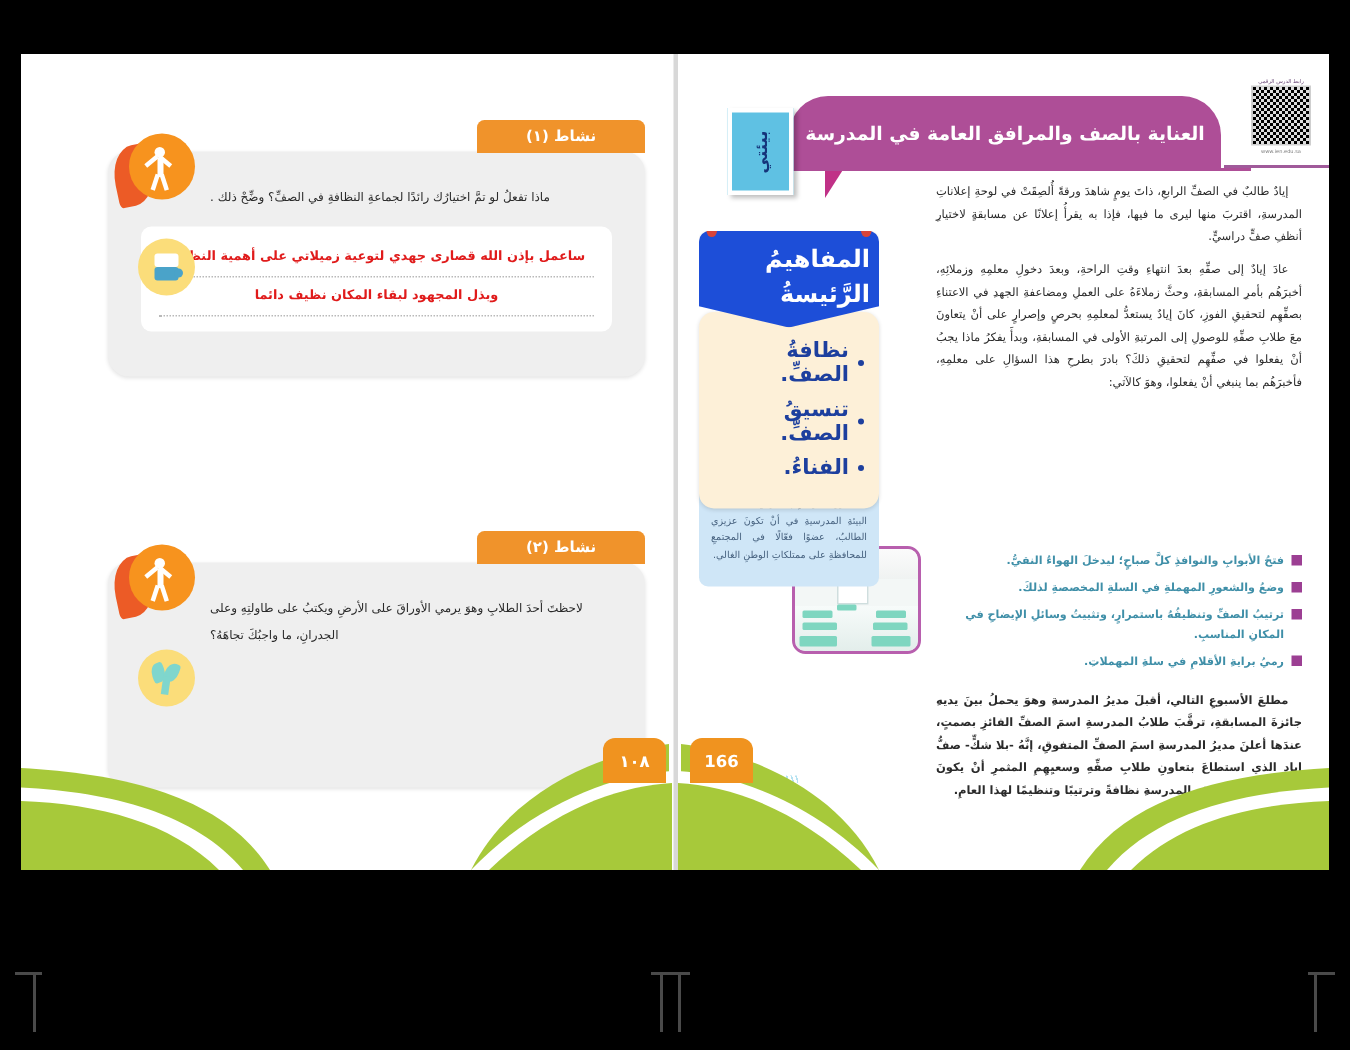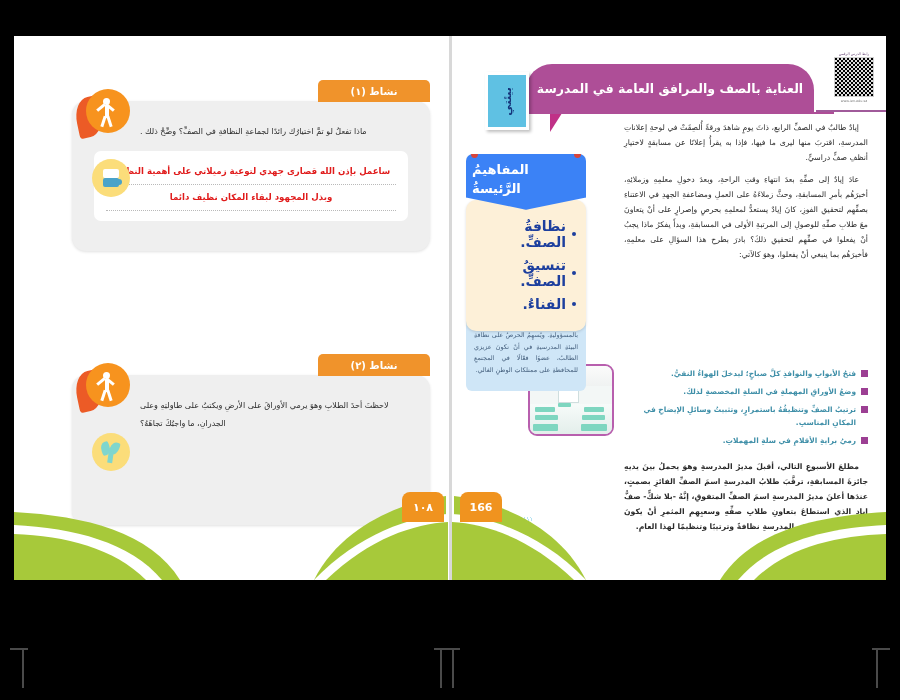--- a/index.html
+++ b/index.html
@@ -240,26 +240,26 @@
   
   .concepts {
     position: absolute;
     right: 300px;
     top: 118px;
     width: 120px;
     z-index: 15;
   }
   .con-head {
     position: relative;
-    background: #3b82f6;
+    background: #1d4ed8;
     border-radius: 7px 7px 3px 3px;
     padding: 7px 6px 11px 6px;
-    text-align: left;
+    text-align: right;
     color: #ffffff;
-    font-size: 13px;
+    font-size: 16px;
     font-weight: bold;
     line-height: 1.45;
     clip-path: polygon(0 0, 100% 0, 100% 78%, 50% 100%, 0 78%);
     box-shadow: 0 1px 2px rgba(0,0,0,.18);
   }
   .con-pin {
     position: absolute;
     top: -3px;
     width: 7px; height: 7px;
     background: #d7443a;
@@ -658,21 +658,21 @@
       <div class="desk" style="left:34%; top:55%; width:16%; height:5%;"></div>
     </div>
 
     <div class="bullet-list">
       <div class="bl-item">
         <div class="bl-sq"></div>
         <div class="bl-txt">فتحُ الأبوابِ والنوافذِ كلَّ صباحٍ؛ ليدخلَ الهواءُ النقيُّ.</div>
       </div>
       <div class="bl-item">
         <div class="bl-sq"></div>
-        <div class="bl-txt">وضعُ الأوراقِ المهملةِ في السلةِ المخصصةِ لذلكَ.</div>
+        <div class="bl-txt">وضعُ والشعورِ المهملةِ في السلةِ المخصصةِ لذلكَ.</div>
       </div>
       <div class="bl-item">
         <div class="bl-sq"></div>
         <div class="bl-txt">ترتيبُ الصفِّ وتنظيفُهُ باستمرارٍ، وتثبيتُ وسائلِ الإيضاحِ في المكانِ المناسبِ.</div>
       </div>
       <div class="bl-item">
         <div class="bl-sq"></div>
         <div class="bl-txt">رميُ برايةِ الأقلامِ في سلةِ المهملاتِ.</div>
       </div>
       <div class="para" style="margin-top:12px;">مطلعَ الأسبوعِ التالي، أقبلَ مديرُ المدرسةِ وهوَ يحملُ بينَ يديهِ جائزةَ المسابقةِ، ترقَّبَ طلابُ المدرسةِ اسمَ الصفِّ الفائزِ بصمتٍ، عندَها أعلنَ مديرُ المدرسةِ اسمَ الصفِّ المتفوقِ، إنَّهُ -بلا شكٍّ- صفُّ إيادٍ الذي استطاعَ بتعاونِ طلابِ صفِّهِ وسعيِهِمِ المثمرِ أنْ يكونَ صفُّهُم أكثرَ صفوفِ المدرسةِ نظافةً وترتيبًا وتنظيمًا لهذا العامِ.</div>

